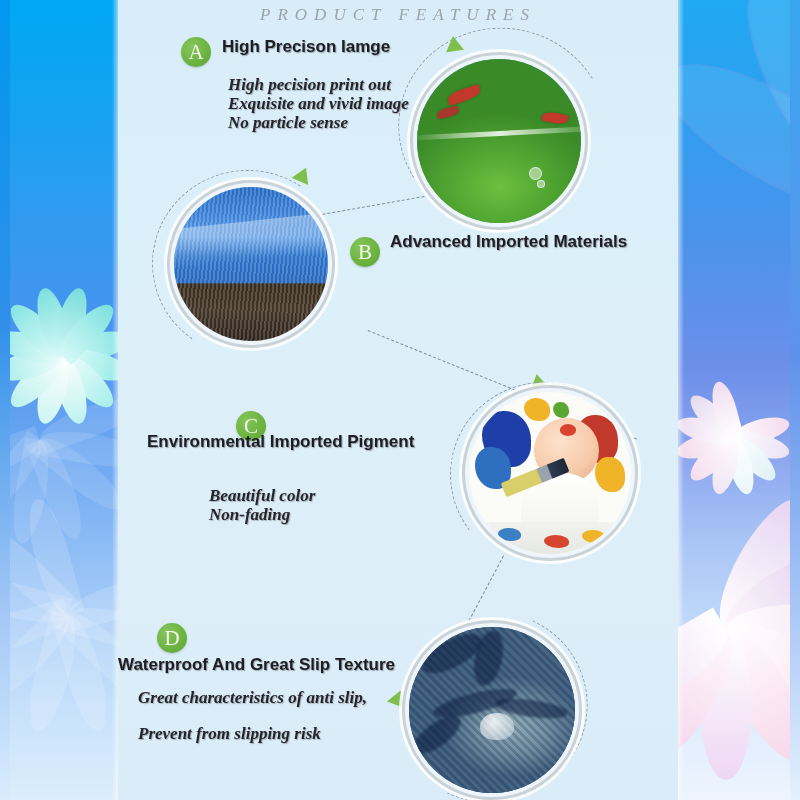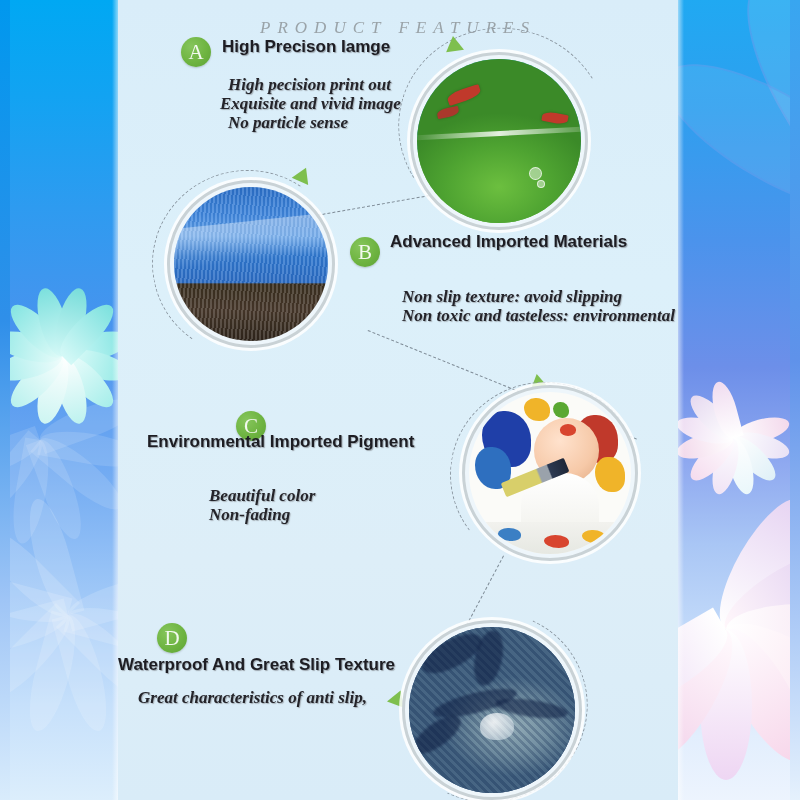--- a/index.html
+++ b/index.html
@@ -51,21 +51,21 @@
     border-radius:0 50% 50% 50%;
   }
 
   
   #panel {
     position:absolute; left:118px; top:0; width:560px; height:800px;
     background:linear-gradient(to bottom,#d9edf9 0%, #dcf0fa 35%, #ddeef8 70%, #d9ecf8 100%);
   }
 
   .title {
-    position:absolute; left:0; right:0; top:18px;
+    position:absolute; left:0; right:0; top:5px;
     text-align:center;
     font-style:italic;
     font-size:17px;
     letter-spacing:7px;
     color:#9aa3a8;
     font-family:"Liberation Serif", serif;
   }
 
   
   .badge {
@@ -306,21 +306,21 @@
     <div class="dash-arc" style="left:332px; top:382px; width:190px; height:186px; transform:rotate(8deg);"></div>
 
     <div class="dash-line" style="left:386px; top:556px; width:94px; transform:rotate(118deg);"></div>
 
     <div class="dash-arc" style="left:274px; top:612px; width:196px; height:190px; transform:rotate(160deg);"></div>
     <div class="arrow" style="left:271px; top:690px; border-left:9px solid transparent; border-right:9px solid transparent; border-bottom:15px solid #7ebf4e; transform:rotate(20deg);"></div>
 
     <div class="badge" style="left:63px; top:37px;">A</div>
     <div class="feat-title" style="left:104px; top:37px;">High Precison Iamge</div>
     <div class="feat-body" style="left:110px; top:75px;">High pecision print out</div>
-    <div class="feat-body" style="left:102px; top:94px;">Exquisite and vivid image</div>
+    <div class="feat-body" style="left:110px; top:94px;">Exquisite and vivid image</div>
     <div class="feat-body" style="left:110px; top:113px;">No particle sense</div>
 
     <div class="photo-wrap" style="left:292px; top:52px; width:178px; height:178px;">
       <div class="photo-ring"></div>
       <div class="photo" style="left:7px; top:7px; width:164px; height:164px;">
         <div class="art-a">
           <div class="wave" style="top:44%; transform:rotate(-3deg);"></div>
           <div class="fish" style="left:18%; top:18%; width:34px; height:12px; transform:rotate(-18deg);"></div>
           <div class="fish" style="left:12%; top:30%; width:22px; height:9px; transform:rotate(-12deg); background:#a9382c;"></div>
           <div class="fish" style="left:76%; top:33%; width:26px; height:10px; transform:rotate(10deg);"></div>
@@ -334,22 +334,20 @@
       <div class="photo-ring"></div>
       <div class="photo" style="left:7px; top:7px; width:154px; height:154px;">
         <div class="art-b">
             <div class="sheen"></div>
           </div>
       </div>
     </div>
 
     <div class="badge" style="left:232px; top:237px;">B</div>
     <div class="feat-title" style="left:272px; top:232px;">Advanced Imported Materials</div>
-    <div class="feat-body" style="left:284px; top:287px;">Non slip texture: avoid slipping</div>
-    <div class="feat-body" style="left:284px; top:306px;">Non toxic and tasteless: environmental</div>
 
     <div class="badge" style="left:118px; top:411px;">C</div>
     <div class="feat-title" style="left:29px; top:432px;">Environmental Imported Pigment</div>
     <div class="feat-body" style="left:91px; top:486px;">Beautiful color</div>
     <div class="feat-body" style="left:91px; top:505px;">Non-fading</div>
 
     <div class="photo-wrap" style="left:344px; top:385px; width:176px; height:176px;">
       <div class="photo-ring"></div>
       <div class="photo" style="left:7px; top:7px; width:162px; height:162px;">
         <div class="art-c">
@@ -367,20 +365,21 @@
           <div class="splat" style="left:18%; top:84%; width:14%; height:8%; background:#3b7fc4;"></div>
           <div class="splat" style="left:46%; top:88%; width:16%; height:8%; background:#d8452f;"></div>
           <div class="splat" style="left:70%; top:85%; width:14%; height:8%; background:#f0b429;"></div>
         </div>
       </div>
     </div>
 
     <div class="badge" style="left:39px; top:623px;">D</div>
     <div class="feat-title" style="left:0px; top:655px;">Waterproof And Great Slip Texture</div>
     <div class="feat-body" style="left:20px; top:688px;">Great characteristics of anti slip,</div>
+    <div class="feat-body" style="left:20px; top:724px;">Prevent from slipping risk</div>
 
     <div class="photo-wrap" style="left:284px; top:620px; width:180px; height:180px;">
       <div class="photo-ring"></div>
       <div class="photo" style="left:7px; top:7px; width:166px; height:166px;">
         <div class="art-d">
           <div class="streak" style="left:6%;  top:8%;  width:40%; height:16%; transform:rotate(-28deg);"></div>
           <div class="streak" style="left:40%; top:2%;  width:16%; height:34%; transform:rotate(12deg);"></div>
           <div class="streak" style="left:14%; top:40%; width:52%; height:12%; transform:rotate(-14deg);"></div>
           <div class="streak" style="left:52%; top:44%; width:44%; height:10%; transform:rotate(8deg);"></div>
           <div class="streak" style="left:0%;  top:58%; width:34%; height:14%; transform:rotate(-36deg);"></div>

